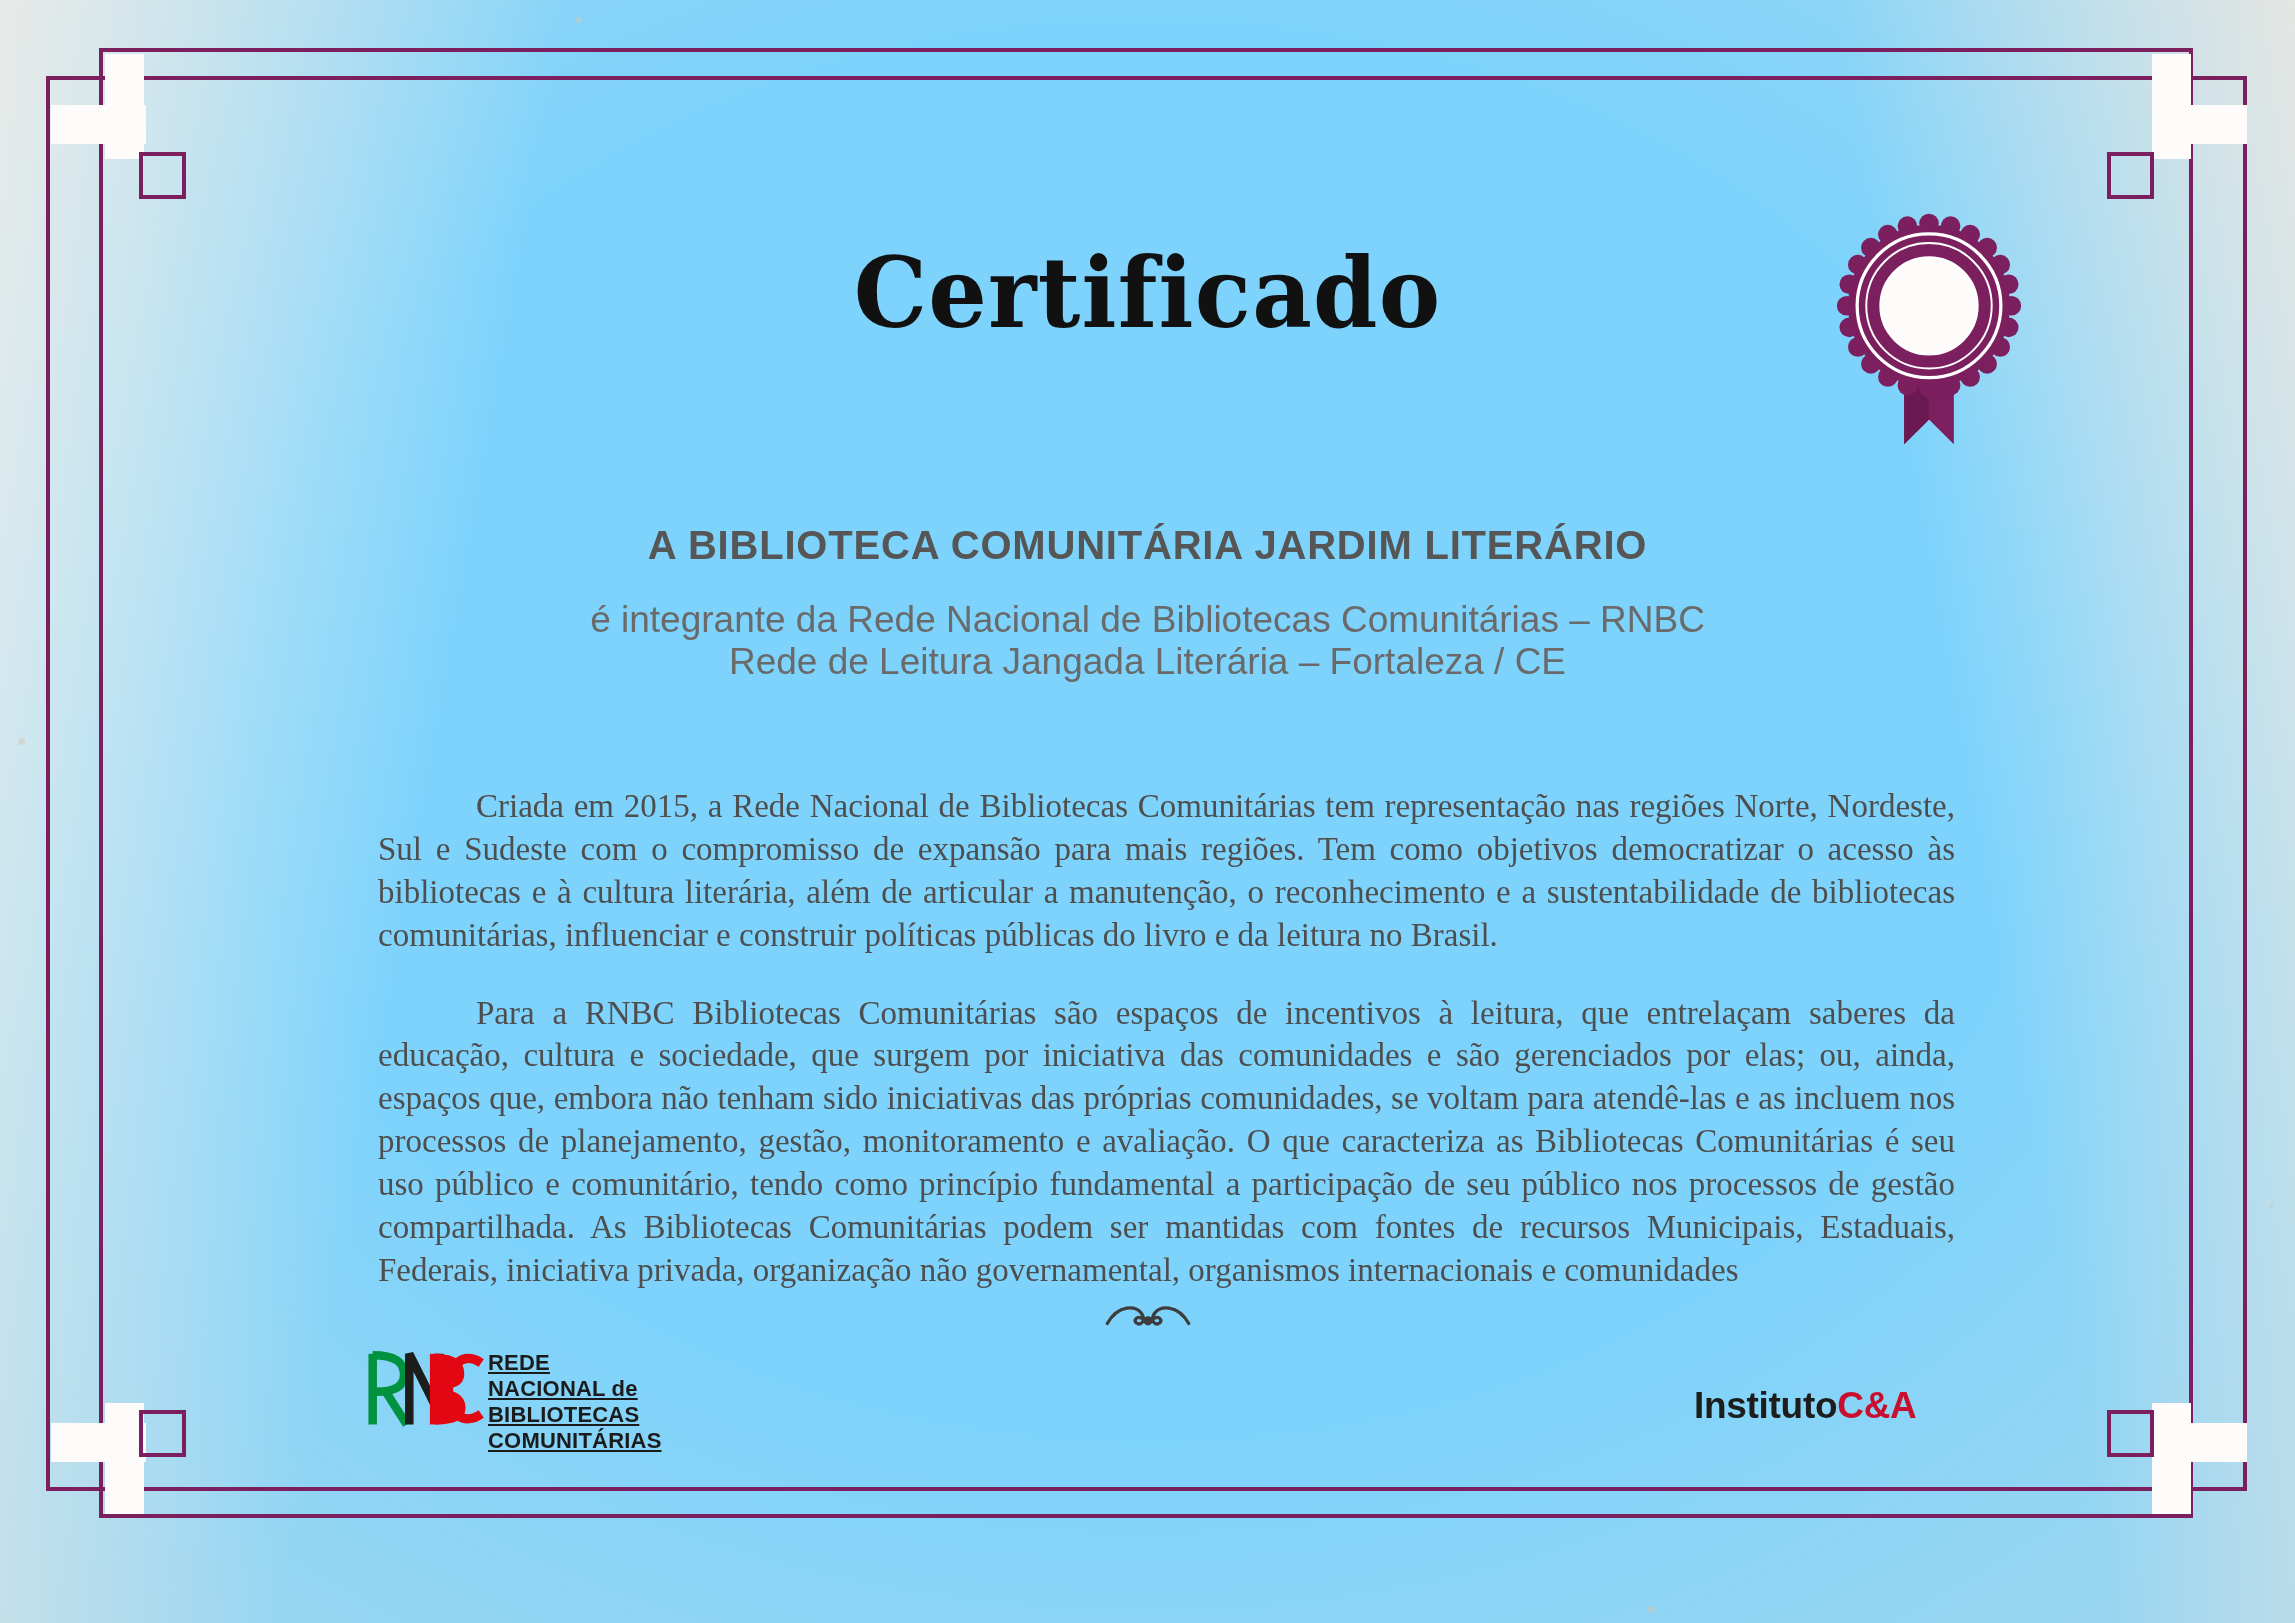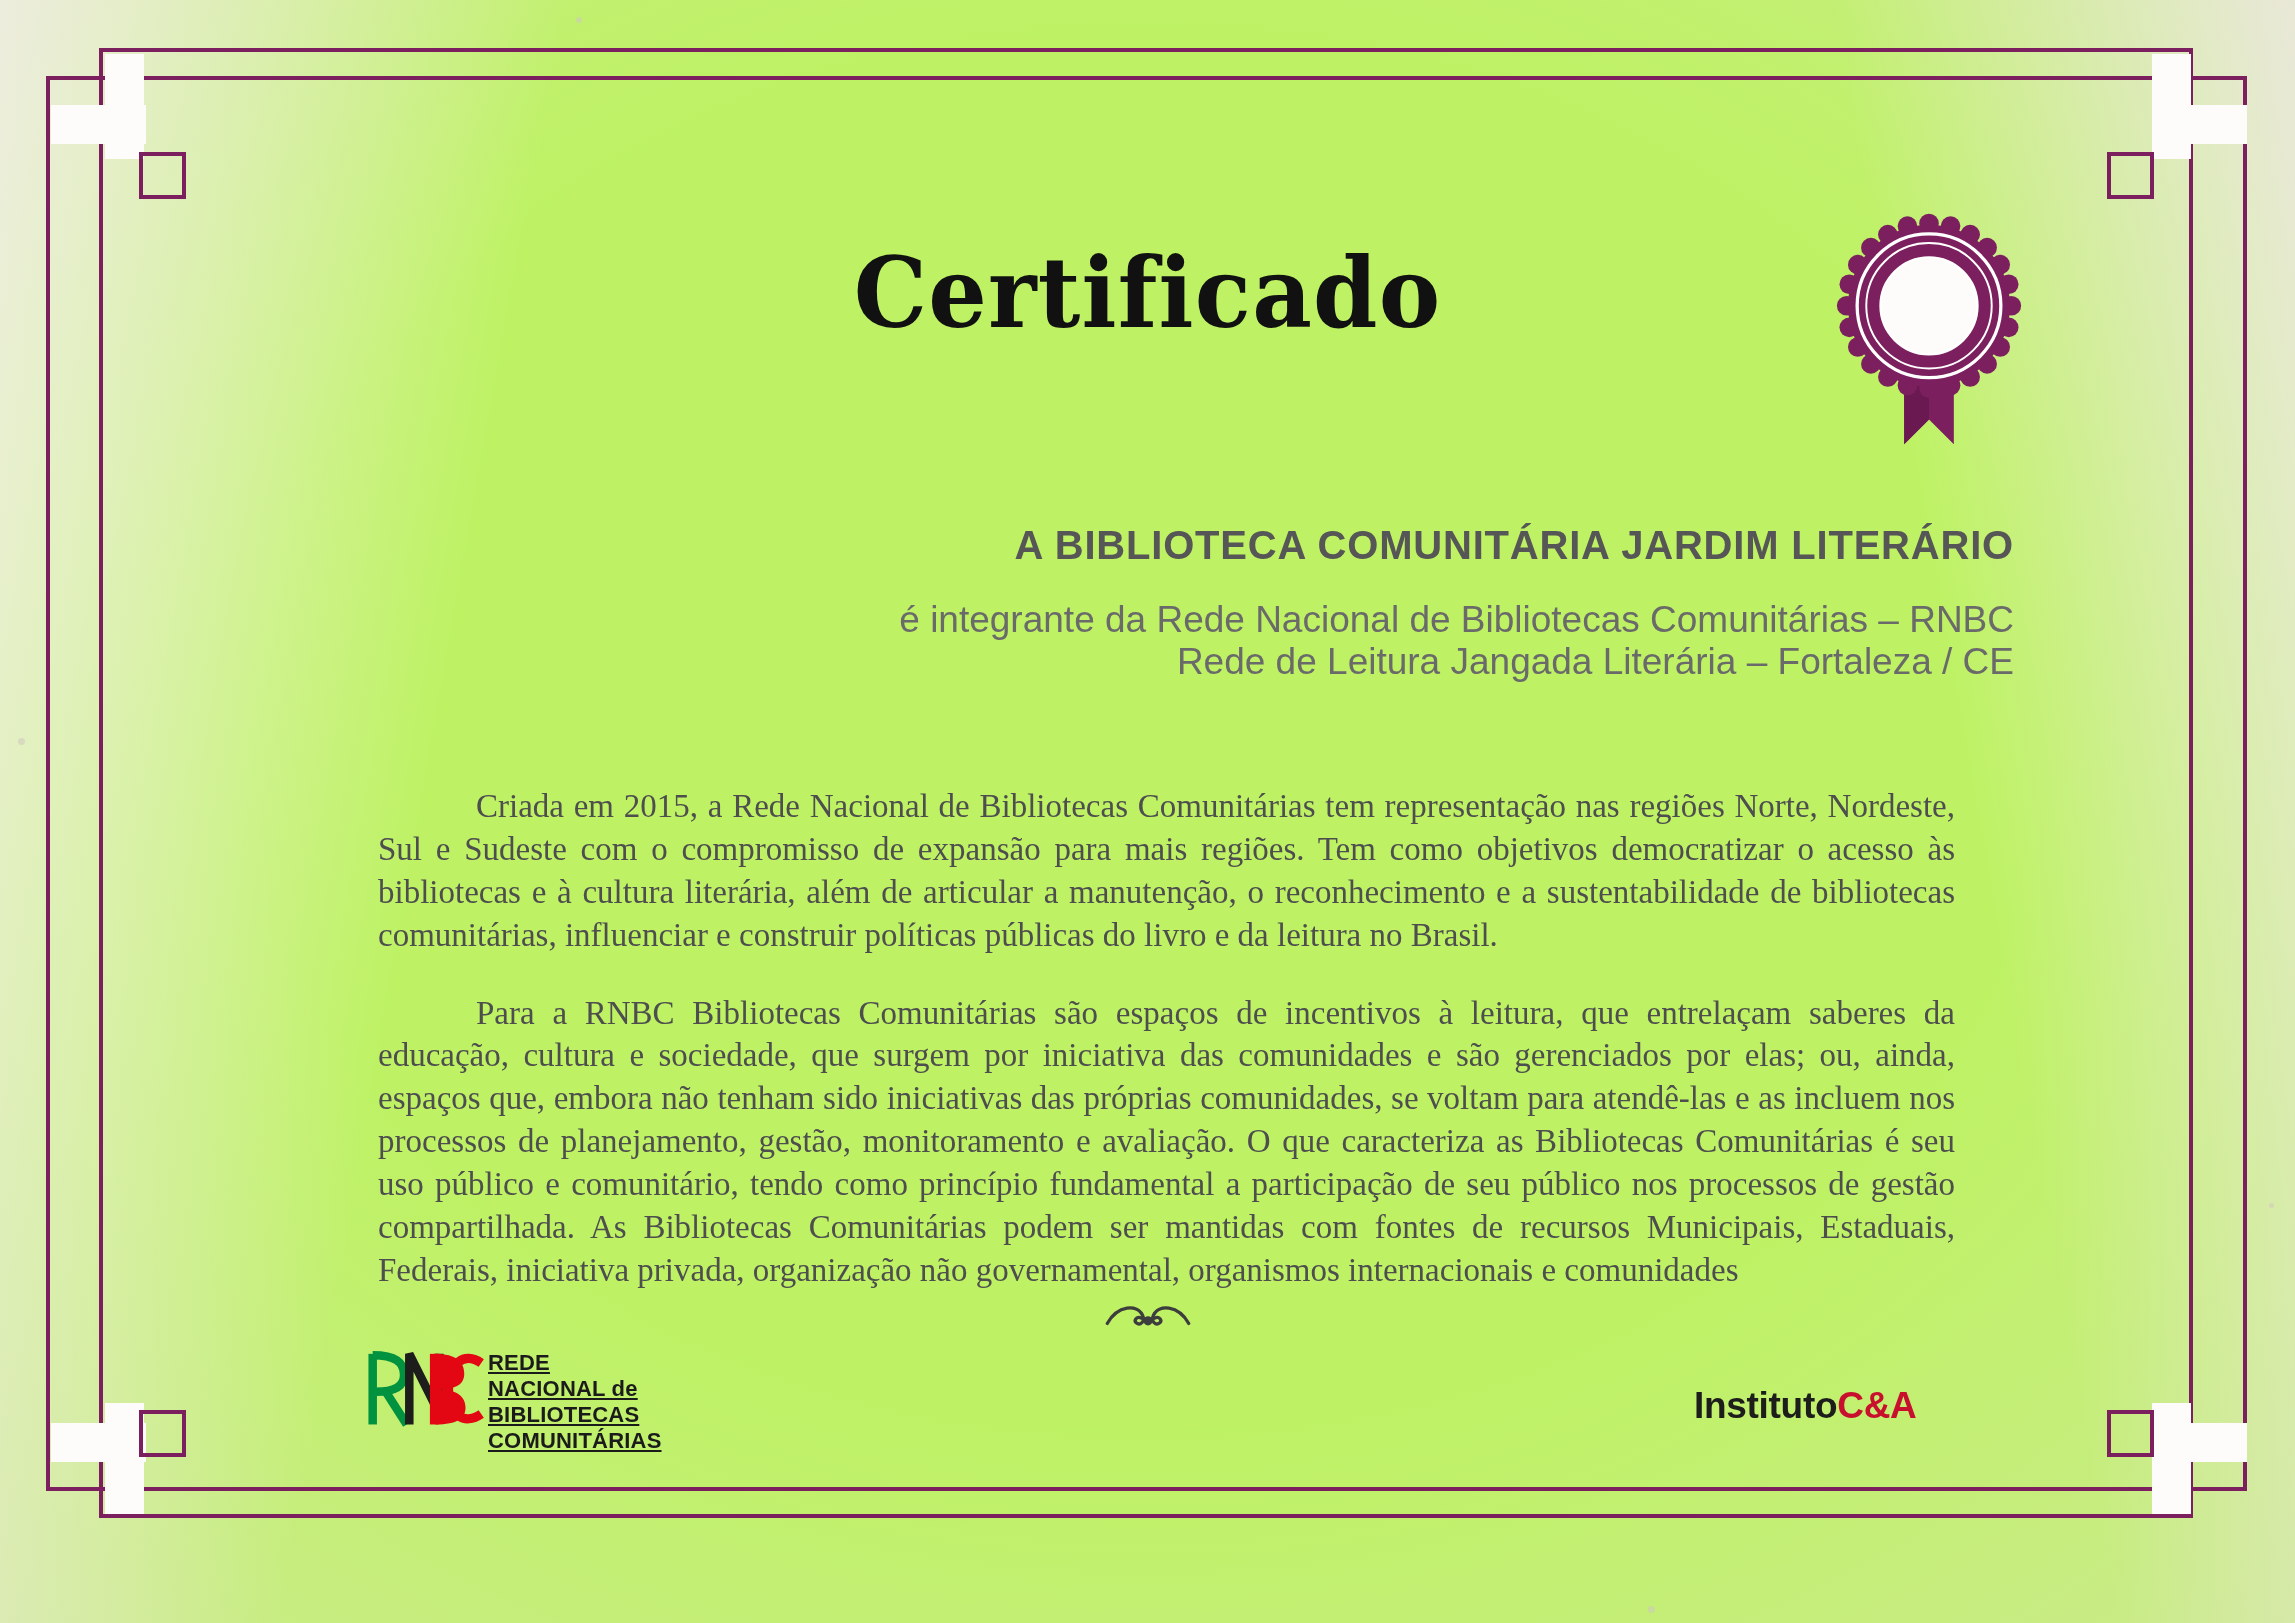--- a/index.html
+++ b/index.html
@@ -12,21 +12,21 @@
     height: 1623px;
     position: relative;
     font-family: "Liberation Sans", sans-serif;
     overflow: hidden;
   }
 
   
   #scan {
     position: absolute;
     inset: 0;
-    background: #bef264;
+    background: #7dd3fc;
   }
   #scan::before {
     
     content: "";
     position: absolute;
     inset: 0;
     background:
       radial-gradient(ellipse at 50% 45%, rgba(255,255,255,0) 55%, rgba(226,220,212,0.35) 100%),
       linear-gradient(100deg, rgba(246,243,238,0.9) 0%, rgba(255,255,255,0) 22%),
       linear-gradient(260deg, rgba(240,236,230,0.9) 0%, rgba(255,255,255,0) 18%);
@@ -103,21 +103,21 @@
     width: 196px;
     height: 255px;
   }
 
   
   #headings {
     position: absolute;
     left: 281px;
     right: 281px;
     top: 523px;
-    text-align: right;
+    text-align: center;
   }
   #org-name {
     font-size: 40px;
     font-weight: 700;
     letter-spacing: 0.8px;
     color: #565656;
     margin: 0 0 31px 0;
   }
   #network-line {
     font-size: 37px;

